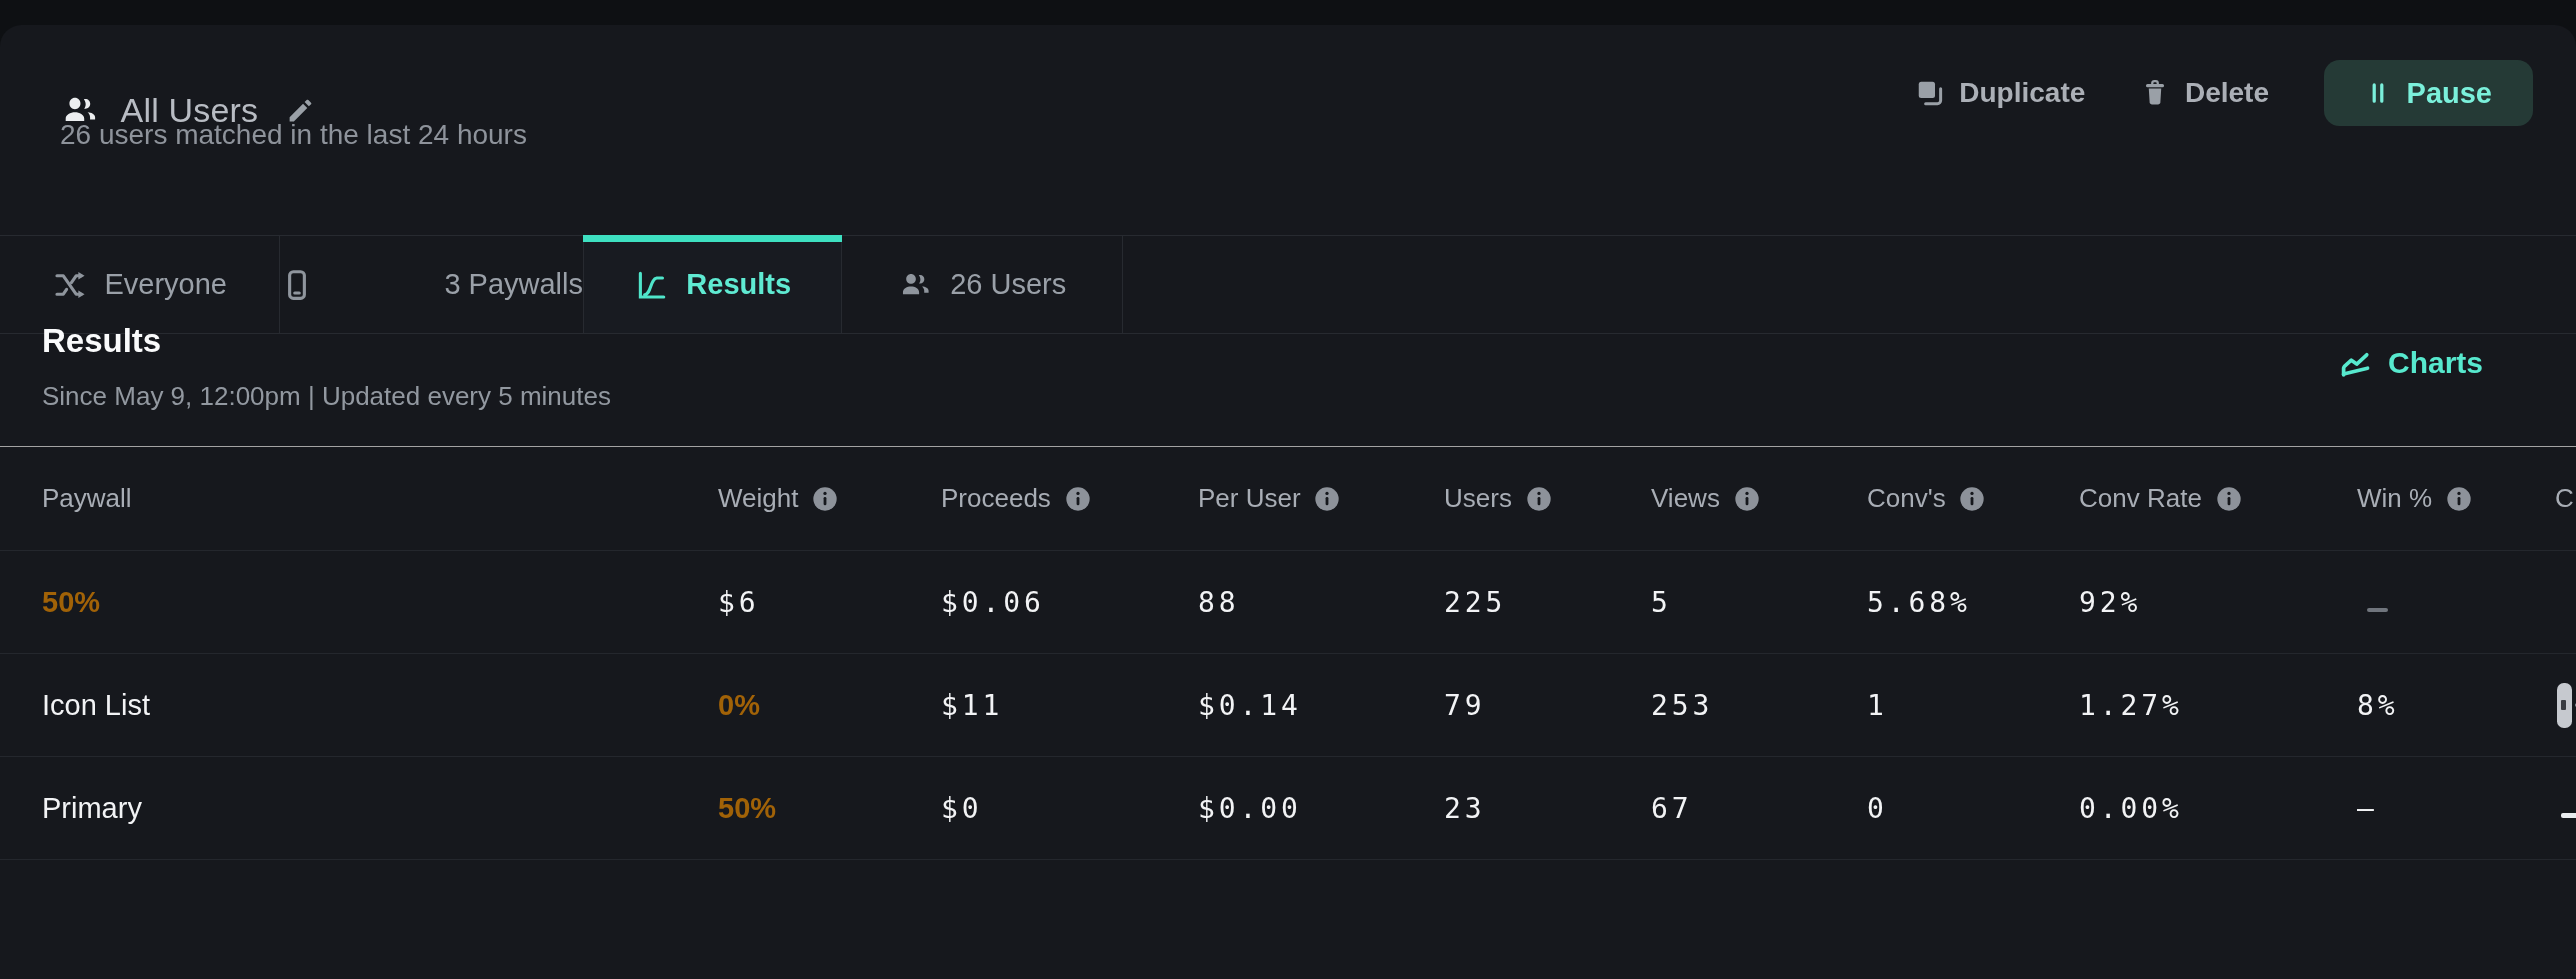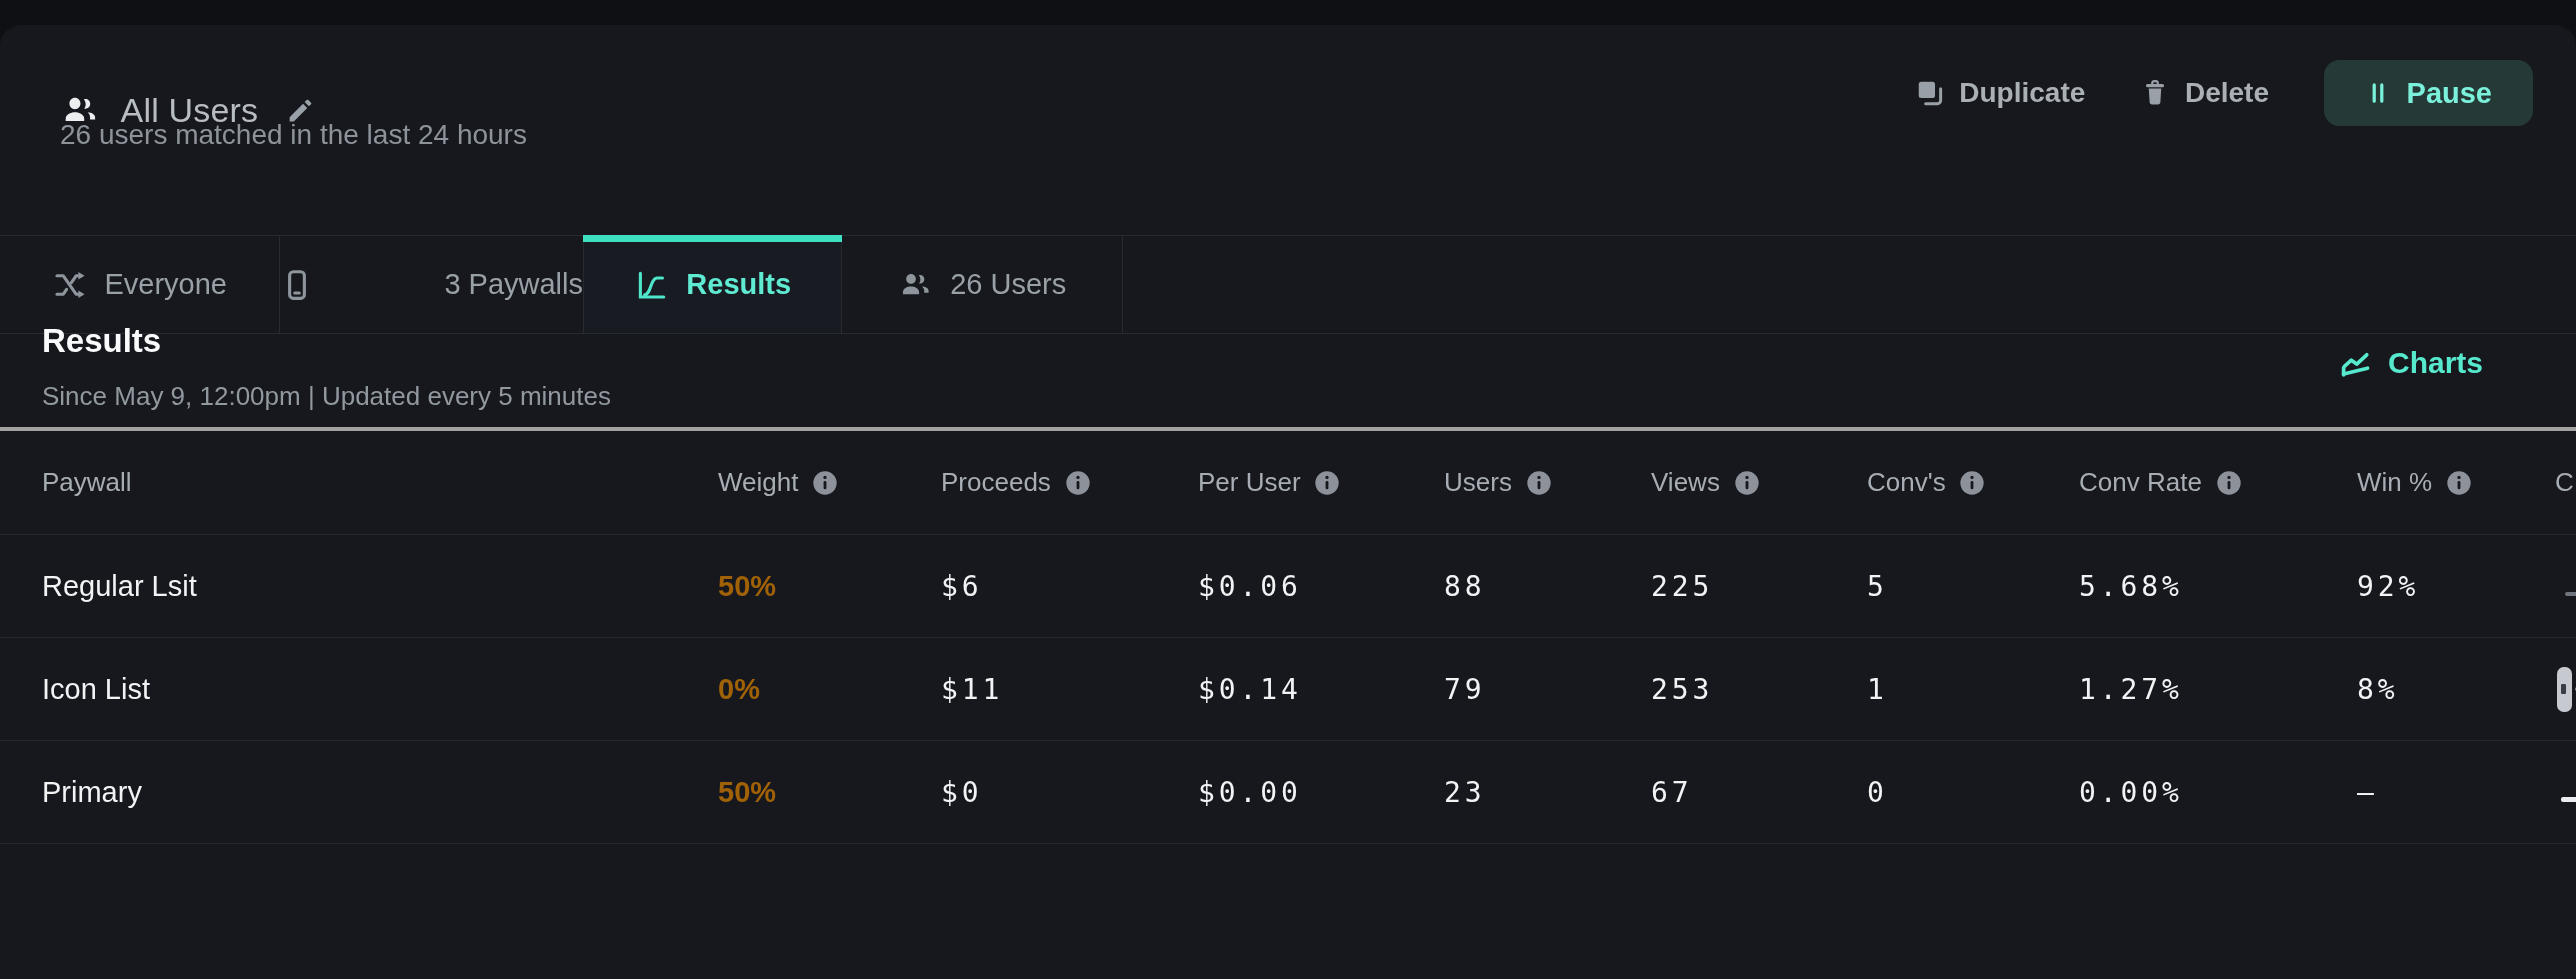--- a/index.html
+++ b/index.html
@@ -43,21 +43,21 @@
   
   .results-head { position:absolute; top:264px; left:0; width:100%; height:156px; }
   .results-title { position:absolute; left:42px; top:33px; font-size:33px; font-weight:700; color:#fafbfc; }
   .results-sub { position:absolute; left:42px; top:92px; font-size:26px; color:#9298a0; }
   .charts-link { position:absolute; right:93px; top:55px; display:flex; align-items:center; gap:12px;
                  background:none; border:none; cursor:pointer;
                  font-family:inherit; font-size:30px; font-weight:700; color:#57e9ce;text-align:center; }
   .charts-link svg { width:37px; height:37px; color:#57e9ce; }
 
   
-  .table { position:absolute; top:402px; left:0; width:100%; border-top:4px solid #a3a3a3; }
+  .table { position:absolute; top:421px; left:0; width:100%; border-top:1px solid #a3a3a3; }
   .rowgrid { display:grid; grid-template-columns:676px 223px 257px 246px 207px 216px 212px 278px 198px 21.5px;
              padding-left:42px; align-items:center; }
   .thead { height:104px; border-bottom:1px solid #24272d; }
   .th { display:flex; align-items:center; gap:12.7px; font-size:26px; color:#a8adb5; }
   .th svg { width:28px; height:28px; flex:none; }
   .tr { height:103px; border-bottom:1px solid #24272d; }
   .td { font-size:29px; color:#f2f3f5; }
   .td.name { font-weight:500; }
   .td.weight { font-weight:600; color:#a16207; }
   .td.mono { font-family:"DejaVu Sans Mono",monospace; font-size:28px; letter-spacing:3.9px; }
@@ -237,21 +237,20 @@
               <rect x="10.8" y="10.2" width="2.4" height="7.2" rx="1.2" fill="#16181d"></rect>
               <circle cx="12" cy="7.2" r="1.4" fill="#16181d"></circle>
             </svg>
           </div>
         <div class="th clip">
             <span>C</span>
           </div>
       </div>
 
       <div class="tr rowgrid">
-        <div class="td name">Regular Lsit</div>
         <div class="td weight">50%</div>
         <div class="td mono">$6</div>
         <div class="td mono">$0.06</div>
         <div class="td mono">88</div>
         <div class="td mono">225</div>
         <div class="td mono">5</div>
         <div class="td mono">5.68%</div>
         <div class="td mono">92%</div>
         <div class="td clip"><span class="frag-dash-gray"></span></div>
       </div>

